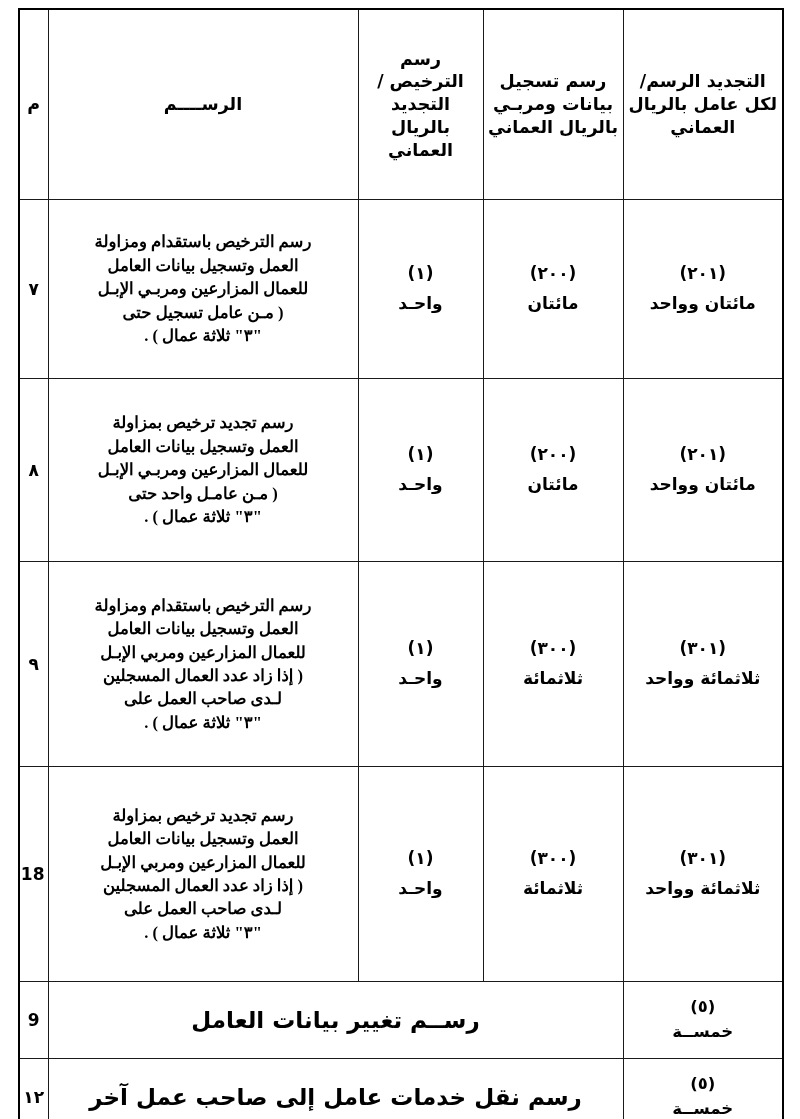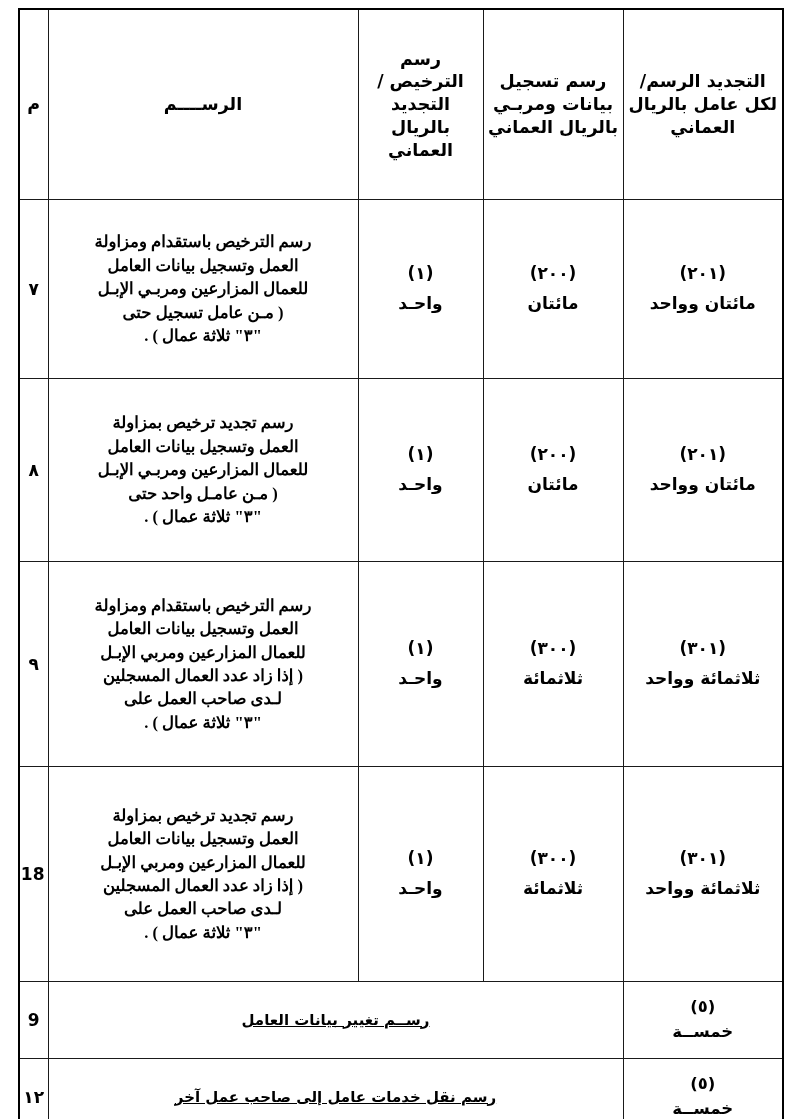--- a/index.html
+++ b/index.html
@@ -89,23 +89,22 @@
   .desc-cell .line.l1 { text-align: center; }
 
   .amount-cell {
     font-size: 17px;
     line-height: 1.75;
   }
   .amount-cell .num  { display: block; }
   .amount-cell .word { display: block; }
 
   .span-desc {
-    font-size: 15px;
+    font-size: 23px;
     line-height: 1.4;
-    text-decoration: underline;
   }
 
   
   .r7  td { height: 174px; }
   .r8  td { height: 178px; }
   .r9  td { height: 200px; }
   .r10 td { height: 210px; }
   .r11 td { height: 72px;  }
   .r12 td { height: 72px;  }
 

